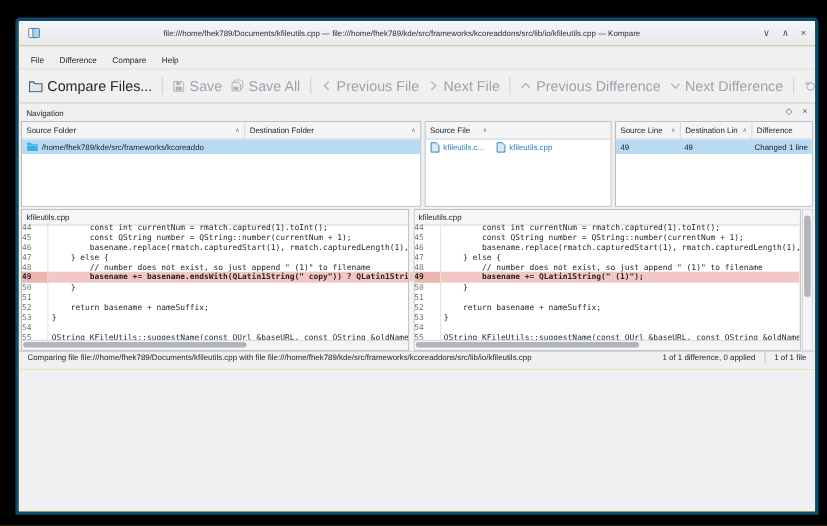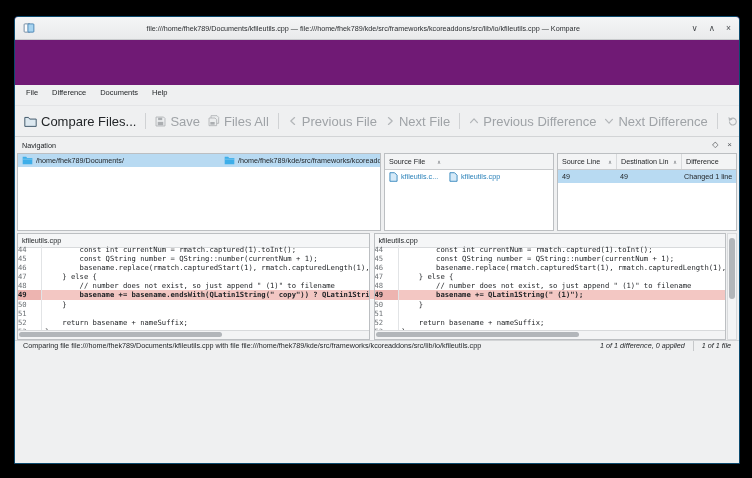--- a/index.html
+++ b/index.html
@@ -1,27 +1,27 @@
 <!DOCTYPE html>
 <html style="--selection: #b8daf2; --changed: #f3c7c3; --changed-g: #edb4b0; --link: #2980b9;"><head>
 <meta charset="utf-8">
 <style>
   html,body{margin:0;padding:0;}
   body{width:752px;height:478px;background:#000;font-family:"Liberation Sans",sans-serif;overflow:hidden;position:relative;}
-  .window{position:absolute;left:14px;top:16px;width:724px;height:446px;background:#701a75;
-    display:flex;flex-direction:column;border:1px solid #0c4a6e;border-radius:4px 4px 0 0;overflow:hidden;}
+  .window{position:absolute;left:14px;top:16px;width:724px;height:446px;background:#eab308;
+    display:flex;flex-direction:column;border:3px solid #0c4a6e;border-radius:4px 4px 0 0;overflow:hidden;}
   
   .titlebar{height:22px;flex:0 0 22px;display:flex;align-items:center;gap:6px;padding:0 8px;
     background:linear-gradient(#f4f5f6,#e9eaeb);border-bottom:1px solid #c9cbcd;}
   .titlebar .icon{display:flex;align-items:center;}
   .titlebar .title{flex:1;text-align:center;font-size:7.2px;color:#2b2e31;white-space:nowrap;overflow:hidden;}
   .win-controls{display:flex;gap:11px;}
   .win-btn{font-size:8.5px;color:#4a4d50;line-height:1;cursor:default;}
   
-  .menubar{height:20px;flex:0 0 20px;display:flex;align-items:flex-start;padding:0 4px;border-bottom:1px solid #e4e5e7;background:#eff0f1;margin-top:45px;}
+  .menubar{height:20px;flex:0 0 20px;display:flex;align-items:flex-end;padding:0 4px;border-bottom:1px solid #e4e5e7;background:#eff0f1;}
   .menu-item{font-size:7.5px;color:#232629;padding:3px 7px;}
   
   .toolbar{height:30px;flex:0 0 30px;display:flex;align-items:center;padding:0 6px;gap:2px;
     border-bottom:1px solid #d2d4d6;background:#eff0f1;overflow:hidden;}
   .tb-btn{display:flex;align-items:center;gap:4px;padding:3px 3px;font-size:13px;color:#232629;flex:0 0 auto;}
   .tb-btn.disabled{color:#9fa3a7;}
   .tb-btn.disabled .icon{opacity:.45;}
   .tb-btn .icon{display:flex;align-items:center;}
   .tb-sep{width:1px;height:16px;background:#d0d2d4;margin:0 4px;flex:0 0 1px;}
   .tb-overflow{margin-left:auto;font-size:10px;font-weight:bold;color:#232629;padding:0 3px;flex:0 0 auto;}
@@ -59,21 +59,21 @@
   .hscroll{height:8px;flex:0 0 8px;border-top:1px solid #d8dadc;background:#f3f4f5;position:relative;}
   .hscroll .thumb{position:absolute;left:1px;top:1px;height:5px;width:58%;background:#b2b6ba;border-radius:3px;}
   .splitter{width:4px;flex:0 0 4px;background:#f4f5f6;position:relative;}
   .splitter .band{position:absolute;left:0;right:0;background:var(--changed);}
   .vscroll{width:8px;flex:0 0 8px;background:#f3f4f5;border:1px solid #d8dadc;position:relative;margin-left:1px;}
   .vscroll .vthumb{position:absolute;left:1px;right:1px;top:4%;height:58%;background:#b2b6ba;border-radius:3px;}
   
   .statusbar{height:16px;flex:0 0 16px;display:flex;align-items:flex-start;gap:8px;padding:0 8px;
     border-top:1px solid #d2d4d6;background:#eff0f1;font-size:7.2px;color:#232629;}
   .statusbar .msg{flex:1;white-space:nowrap;overflow:hidden;}
-  .statusbar .right{white-space:nowrap;font-style:italic;}
+  .statusbar .right{white-space:nowrap;}
   .status-sep{width:1px;height:10px;background:#c6c8ca;}
   .bottom-strip{flex:1;background:#eff0f1;}
 </style>
 </head>
 <body>
 
 <div class="window">
 
   <div class="titlebar">
     <span class="icon" id="app-icon">
@@ -86,21 +86,21 @@
     <span class="win-controls" id="win-controls">
         <span class="win-btn">∨</span>
         <span class="win-btn">∧</span>
         <span class="win-btn">×</span>
       </span>
   </div>
 
   <div class="menubar" id="menubar">
       <span class="menu-item">File</span>
       <span class="menu-item">Difference</span>
-      <span class="menu-item">Documents</span>
+      <span class="menu-item">Compare</span>
       <span class="menu-item">Help</span>
     </div>
 
   <div class="toolbar" id="toolbar">
       <span class="tb-btn">
         <span class="icon">
           <svg width="13" height="11" viewBox="0 0 16 13">
             <path d="M1 1.5 h4.5 l1.5 2 H15 v9 H1 Z" fill="#dce8f0" stroke="#41586b" stroke-width="1.2"></path>
           </svg>
         </span>
@@ -118,21 +118,21 @@
         <span>Save</span>
       </span>
       <span class="tb-btn disabled">
         <span class="icon">
           <svg width="12" height="12" viewBox="0 0 18 18">
             <path d="M4.5 1 h9 l2.5 2.5 v9 h-11.5 Z" fill="#e8eaec" stroke="#5a6065" stroke-width="1.2"></path>
             <path d="M1.5 4.5 h9 l2.5 2.5 v9 h-11.5 Z" fill="#e8eaec" stroke="#5a6065" stroke-width="1.2"></path>
             <rect x="3.5" y="10.5" width="6.5" height="4" fill="#5a6065"></rect>
           </svg>
         </span>
-        <span>Files All</span>
+        <span>Save All</span>
       </span>
       <span class="tb-sep"></span>
       <span class="tb-btn disabled">
         <span class="icon">
           <svg width="10" height="10" viewBox="0 0 16 16">
             <path d="M10.5 2.5 L4.5 8 L10.5 13.5" fill="none" stroke="#6a7075" stroke-width="2" stroke-linecap="round" stroke-linejoin="round"></path>
           </svg>
         </span>
         <span>Previous File</span>
       </span>
@@ -186,31 +186,32 @@
   <div class="dock-titlebar">
     <span class="dock-title">Navigation</span>
     <span class="dock-btns">
       <span>◇</span>
       <span>×</span>
     </span>
   </div>
 
   <div class="nav">
     <div class="nav-panel" id="nav-folders">
+        <div class="nav-hrow">
+          <div class="nav-h" style="width: 194px; flex: 0 0 194px;">
+            <span>Source Folder</span>
+            <span class="caret">∧</span>
+          </div>
+          <div class="nav-h" style="flex: 1 1 0%;">
+            <span>Destination Folder</span>
+            <span class="caret">∧</span>
+          </div>
+        </div>
         <div class="nav-body">
           <div class="nav-row selected">
-            <div class="nav-cell" style="width: 194px; flex: 0 0 194px;">
-              <span class="icon">
-                <svg width="11" height="9" viewBox="0 0 16 13">
-                  <path d="M1 1 h5 l1.5 2 H15 v9 H1 Z" fill="#3daee9"></path>
-                  <path d="M1 4 H15 v1.2 H1 Z" fill="#85c9ef"></path>
-                </svg>
-              </span>
-              <span class="cell-text">/home/fhek789/Documents/</span>
-            </div>
             <div class="nav-cell" style="flex: 1 1 0%;">
               <span class="icon">
                 <svg width="11" height="9" viewBox="0 0 16 13">
                   <path d="M1 1 h5 l1.5 2 H15 v9 H1 Z" fill="#3daee9"></path>
                   <path d="M1 4 H15 v1.2 H1 Z" fill="#85c9ef"></path>
                 </svg>
               </span>
               <span class="cell-text">/home/fhek789/kde/src/frameworks/kcoreaddo</span>
             </div>
           </div>

